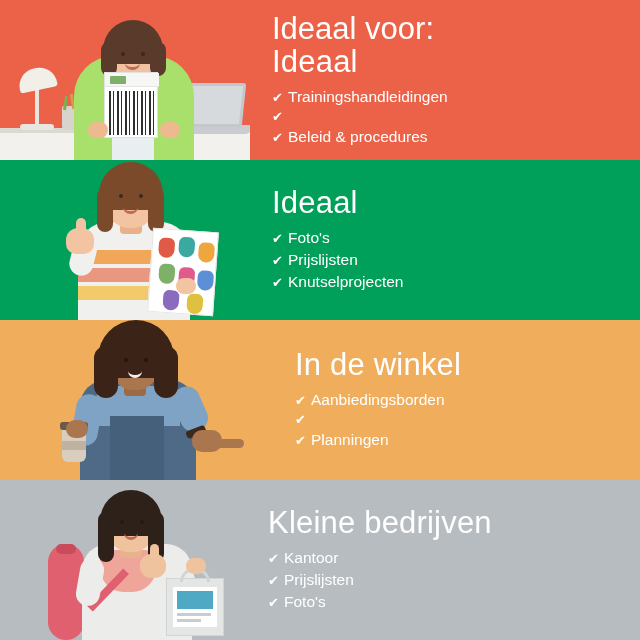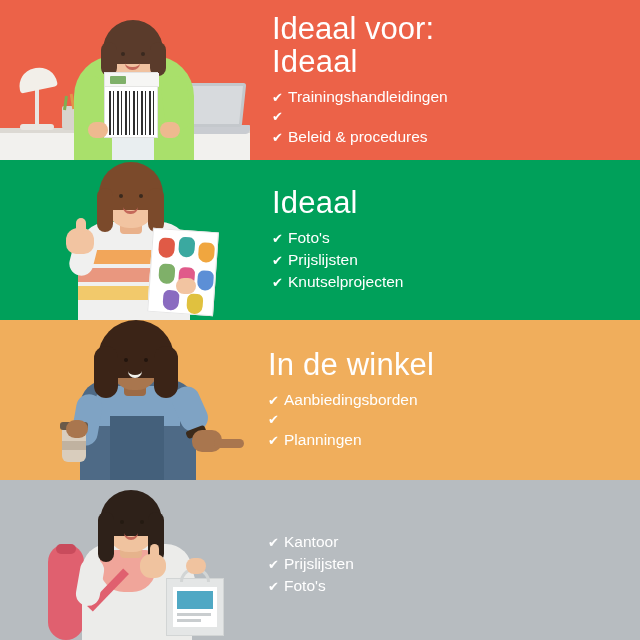--- a/index.html
+++ b/index.html
@@ -18,21 +18,21 @@
   .band {
     position: relative;
     width: 640px;
     height: 160px;
     overflow: hidden;
     display: flex;
     align-items: stretch;
   }
   .band-1 { background: #ec6248; }
   .band-2 { background: #00a05a; }
-  .band-3 { background: #f0ae5c; }
+  .band-3 { background: #f0ae5c; gap: 27px; }
   .band-4 { background: #b7bcc0; }
 
   
   .photo {
     position: relative;
     width: 250px;
     flex: 0 0 250px;
     overflow: hidden;
   }
 
@@ -633,20 +633,21 @@
         <div class="b4-bag-card">
           <div class="b4-bag-card-img"></div>
           <div class="b4-bag-line1"></div>
           <div class="b4-bag-line2"></div>
         </div>
       </div>
       <div class="b4-bag-handle"></div>
       <div class="b4-hand-bag"></div>
     </div>
     <div class="text-col">
+      <div class="band-title">Kleine bedrijven</div>
       <ul class="bullets">
         <li>
           <span class="check">✔</span>
           <span>Kantoor</span>
         </li>
         <li>
           <span class="check">✔</span>
           <span>Prijslijsten</span>
         </li>
         <li>

